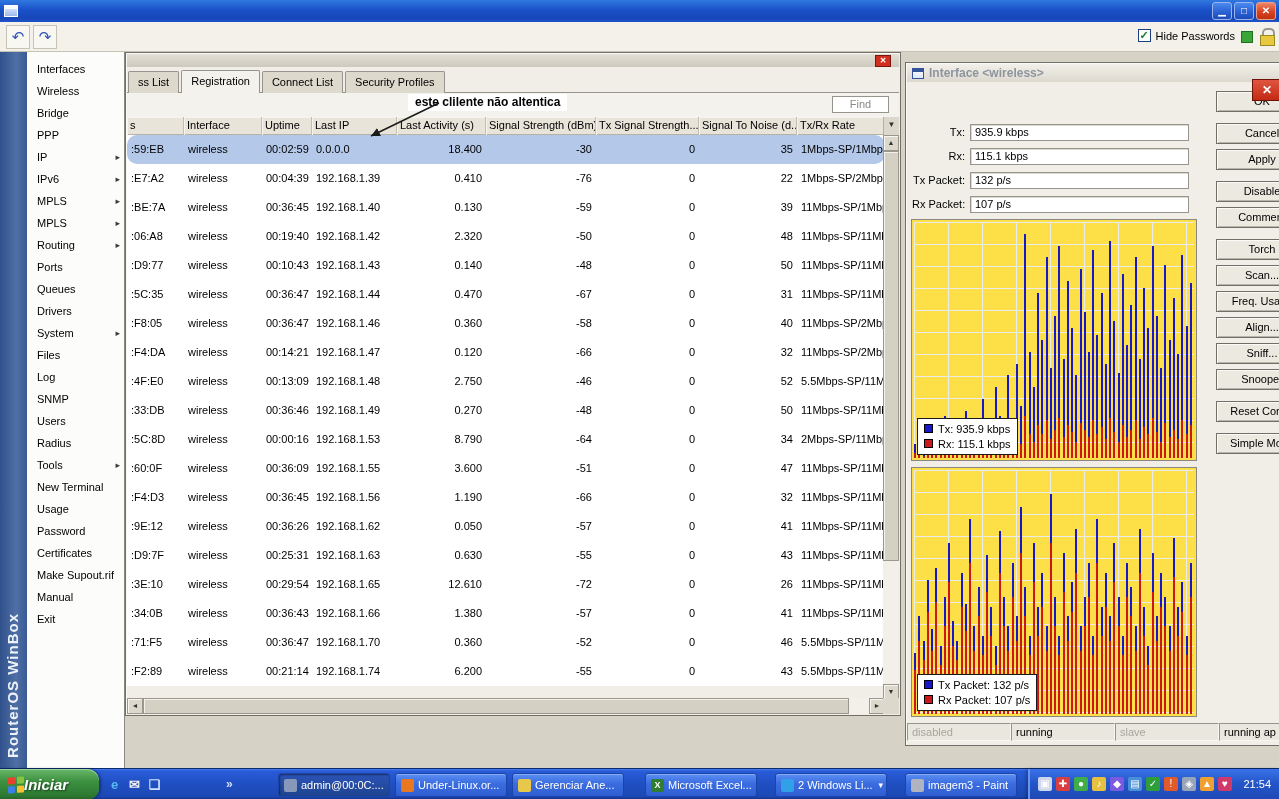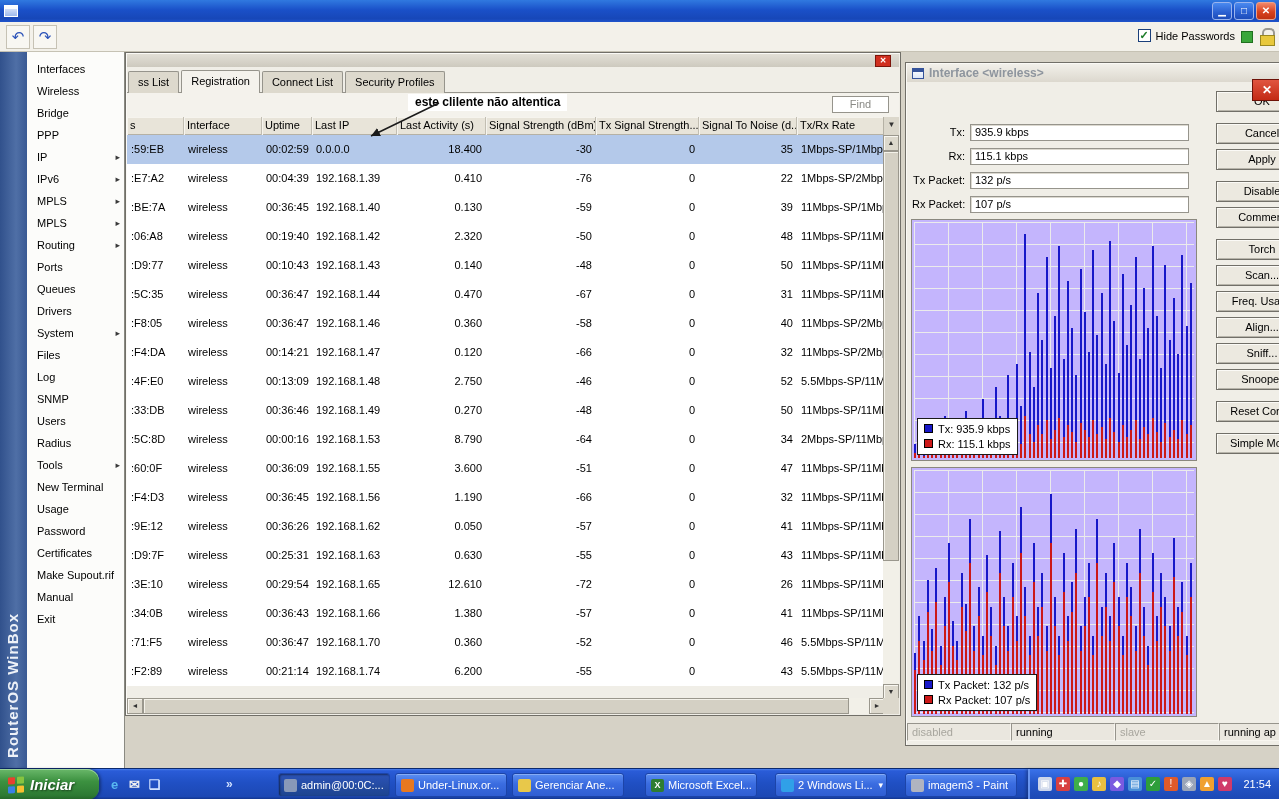--- a/index.html
+++ b/index.html
@@ -45,21 +45,21 @@
 .wtab{display:inline-block;height:22px;line-height:20px;padding:0 9px;border:1px solid #96948c;border-bottom:none;background:#ddd9cd;margin-right:2px;border-radius:2px 2px 0 0;vertical-align:bottom;}
 .wtab.active{background:#f4f2ec;height:23px;font-weight:normal;position:relative;z-index:2;}
 .ww-toolbar{position:absolute;left:1px;top:40px;right:1px;height:24px;background:#f4f2ec;}
 .annotation{position:absolute;left:282px;top:1px;background:#fff;padding:1px 7px 2px;font-weight:bold;font-size:12px;white-space:nowrap;z-index:4;}
 .ann-arrow{position:absolute;left:235px;top:47px;z-index:4;}
 .findbox{position:absolute;right:10px;top:3px;width:57px;height:17px;background:#fff;border:1px solid #96948c;color:#8a8a86;text-align:center;line-height:15px;}
 .thead{position:absolute;left:1px;top:64px;width:758px;height:18px;background:#e8e4d9;display:flex;border-bottom:1px solid #b5b1a5;}
 .hcell{height:18px;line-height:17px;padding:0 3px;border-right:1px solid #c2beb2;box-shadow:inset 1px 1px 0 #f6f4ee;overflow:hidden;white-space:nowrap;flex:none;}
 .colmenu{position:absolute;right:1px;top:64px;width:16px;height:18px;background:#dcd8cc;border-left:1px solid #b5b1a5;text-align:center;line-height:16px;font-size:8px;color:#333;}
 .tbody{position:absolute;left:1px;top:82px;width:758px;height:551px;background:#fff;overflow:hidden;}
-.trow{display:flex;height:29px;line-height:29px;}
+.trow{display:flex;height:29px;line-height:29px;border-radius:10px;}
 .trow.selected{background:#b4c9ea;}
 .tcell{padding:0 4px;overflow:hidden;white-space:nowrap;flex:none;}
 .tcell.num{text-align:right;}
 .c0{width:57px}.c1{width:78px}.c2{width:50px}.c3{width:85px}.c4{width:89px}.c5{width:110px}.c6{width:103px}.c7{width:98px}.c8{width:100px}
 .vscroll{position:absolute;right:1px;top:82px;width:16px;height:565px;background:#f2f0e8;}
 .sbtn{position:absolute;width:16px;height:16px;background:#dcd8cc;border:1px solid #9a978d;box-shadow:inset 1px 1px 0 #f8f6f0;font-size:7px;text-align:center;line-height:14px;color:#333;}
 .vs-up{top:0;left:0;}
 .vs-down{bottom:0;left:0;}
 .vthumb{position:absolute;left:0;top:16px;width:16px;height:410px;background:#d4d0c4;border:1px solid #9a978d;box-shadow:inset 1px 1px 0 #f4f2ea;}
 .hscroll{position:absolute;left:1px;bottom:1px;width:758px;height:16px;background:#f2f0e8;}
@@ -74,39 +74,39 @@
 .wicon{width:12px;height:11px;border:1px solid #35539a;background:linear-gradient(#fff,#dce6f8);position:relative;flex:none;}
 .wicon::before{content:"";position:absolute;left:0;top:0;right:0;height:3px;background:#35539a;}
 .ttext{color:#8e959e;font-weight:bold;font-size:12px;white-space:nowrap;}
 .if-close{position:absolute;left:346px;top:16px;width:30px;height:22px;background:linear-gradient(#e05540,#c22a14);border:1px solid #6e1208;color:#fff;font-weight:bold;font-size:12px;line-height:20px;text-align:center;z-index:6;}
 .if-tabs{position:absolute;left:1px;top:20px;width:340px;height:25px;border-bottom:1px solid #96948c;padding:3px 0 0 2px;}
 .itab{display:inline-block;height:21px;line-height:19px;padding:0 7px;border:1px solid #96948c;border-bottom:none;background:#ddd9cd;margin-right:1px;border-radius:2px 2px 0 0;vertical-align:bottom;}
 .itab.active{background:#f4f2ec;height:22px;position:relative;z-index:2;}
 .ifield{position:absolute;left:6px;display:flex;align-items:center;height:34px;}
 .iflabel{width:58px;text-align:right;padding-right:5px;white-space:nowrap;}
 .ifbox{width:219px;height:17px;background:#fff;border:1px solid #96948c;box-shadow:inset 1px 1px 0 #dcd9d0;line-height:15px;padding-left:4px;overflow:hidden;white-space:nowrap;}
-.chart{position:absolute;left:5px;width:286px;background:#c4b5fd;border:1px solid #8a887e;}
+.chart{position:absolute;left:5px;width:286px;background:#fde047;border:1px solid #8a887e;}
 #chart0{top:156px;height:242px;}
 #chart1{top:404px;height:250px;}
 .plot{position:absolute;left:2px;top:2px;right:2px;bottom:2px;background-image:repeating-linear-gradient(to right,#ebebeb 0 1px,transparent 1px 34px),repeating-linear-gradient(to bottom,#ebebeb 0 1px,transparent 1px 22px);}
 .bar{position:absolute;bottom:0;width:2px;}
 .bar.tx{background:#1818c8;}
 .bar.rx{background:#cc1818;z-index:2;}
 .legend{position:absolute;left:5px;bottom:5px;background:#fff;border:1px solid #1a1a1a;padding:2px 6px 3px;z-index:3;}
 .legrow{display:flex;align-items:center;gap:5px;height:15px;white-space:nowrap;}
 .swatch{width:9px;height:9px;border:1px solid #000;display:inline-block;flex:none;}
 .if-status{position:absolute;left:1px;top:660px;display:flex;}
 .scell{height:18px;line-height:16px;padding:0 4px;background:#eae7df;border:1px solid;border-color:#96948c #f8f6f0 #f8f6f0 #96948c;overflow:hidden;white-space:nowrap;}
 .scell.dim{color:#a8a69e;}
 .s0{width:104px}.s1{width:104px}.s2{width:104px}.s3{width:92px}
 .ibtn{position:absolute;left:310px;width:92px;height:21px;background:#ece9e0;border:1px solid #716f68;box-shadow:inset 1px 1px 0 #fbfaf6,inset -1px -1px 0 #b8b5ab;text-align:center;line-height:19px;overflow:hidden;white-space:nowrap;}
 
 
 .taskbar{position:absolute;left:0;top:768px;width:1279px;height:31px;background:linear-gradient(#4a80ee 0%,#2a5cd8 6%,#2050c4 45%,#1c48b4 92%,#12368e 100%);border-top:1px solid #0c2a6e;}
-.startbtn{position:absolute;left:0;top:0;width:99px;height:31px;border-radius:0 12px 12px 0;background:linear-gradient(#6ab86a,#3c9140 40%,#2d7a33 85%,#236327);box-shadow:inset 0 1px 0 #9ad49a,2px 0 3px rgba(0,0,0,.35);display:flex;align-items:center;gap:6px;padding-left:8px;}
+.startbtn{position:absolute;left:0;top:0;width:99px;height:31px;border-radius:0 12px 12px 0;background:linear-gradient(#6ab86a,#3c9140 40%,#2d7a33 85%,#236327);box-shadow:inset 0 1px 0 #9ad49a,2px 0 3px rgba(0,0,0,.35);display:flex;align-items:center;padding-left:8px;}
 .winflag{width:16px;height:16px;position:relative;transform:skewY(-4deg);flex:none;}
 .winflag i{position:absolute;width:7px;height:7px;border-radius:1px;}
 .wf1{left:0;top:0;background:#e8402f;}
 .wf2{right:0;top:0;background:#86c440;}
 .wf3{left:0;bottom:0;background:#3a80e8;}
 .wf4{right:0;bottom:0;background:#f8c030;}
 .startlabel{color:#fff;font-size:15px;font-weight:bold;font-style:italic;text-shadow:1px 1px 2px rgba(0,0,0,.5);}
 .ql-icon{position:absolute;top:7px;width:17px;height:17px;text-align:center;line-height:17px;font-size:13px;color:#fff;font-weight:bold;}
 .chev{position:absolute;left:226px;top:8px;color:#cfe0ff;font-weight:bold;font-size:12px;}
 .taskbtn{position:absolute;top:4px;width:112px;height:24px;border-radius:3px;background:linear-gradient(#5b8ef2,#3a6ce0 45%,#2f5ed2);border:1px solid #1c44a8;box-shadow:inset 0 1px 0 #86acf6;color:#fff;display:flex;align-items:center;gap:4px;padding:0 5px;overflow:hidden;white-space:nowrap;font-size:11px;}

